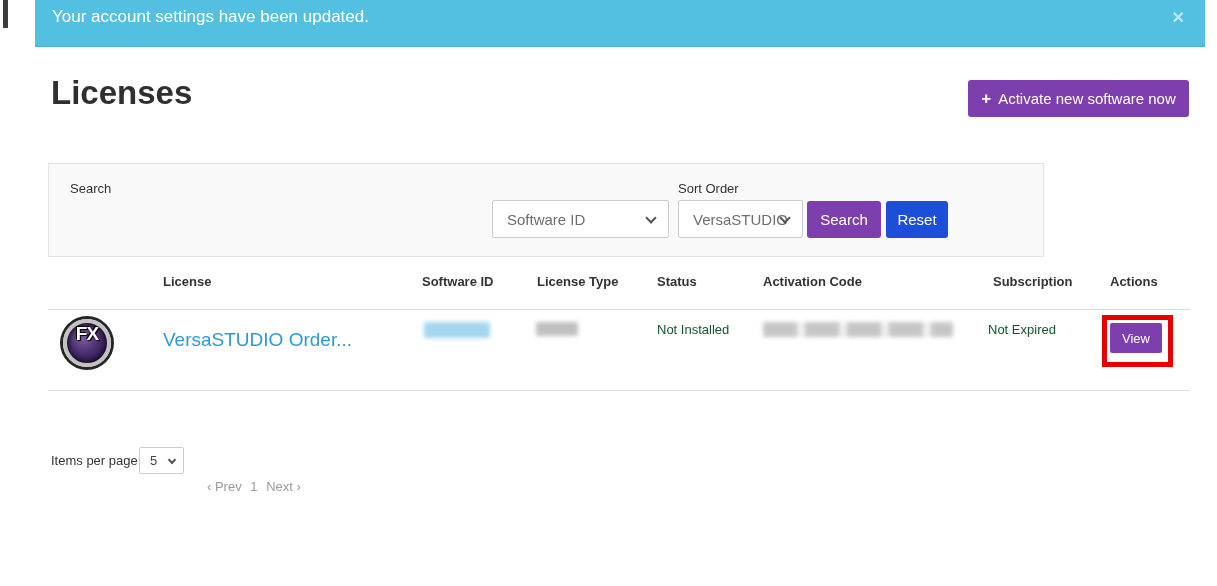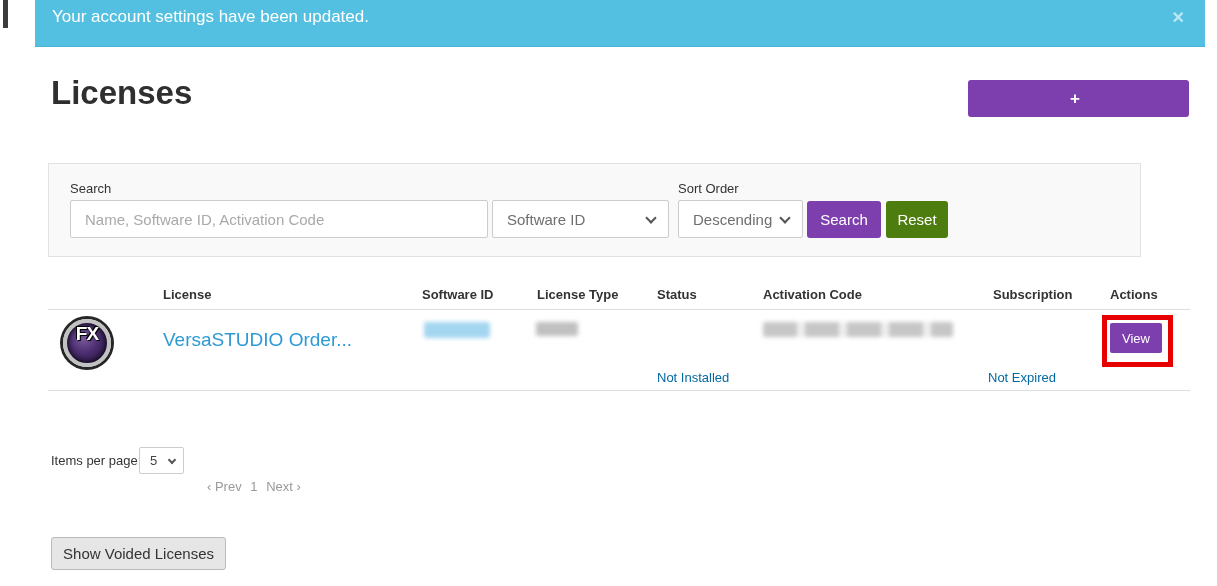--- a/index.html
+++ b/index.html
@@ -19,63 +19,63 @@
 
   
   .page-title { position: absolute; left: 51px; top: 74px; font-size: 33px; font-weight: 700; color: #2f2f2f; }
   .btn { display: flex; align-items: center; justify-content: center; border: none; border-radius: 3px;
          color: #fff; cursor: pointer; font-family: "Liberation Sans", sans-serif; }
   .btn-activate { position: absolute; left: 968px; top: 80px; width: 221px; height: 37px;
                   background: #7d3fad; font-size: 15px; }
   .plus-icon { font-weight: bold; font-size: 17px; margin-right: 7px; }
 
   
-  .filter-panel { position: absolute; left: 48px; top: 163px; width: 1093px; height: 94px;
+  .filter-panel { position: absolute; left: 48px; top: 163px; width: 996px; height: 94px;
                   background: #f9f9f9; border: 1px solid #e2e2e2; }
   .fp-label { position: absolute; font-size: 13px; color: #333; }
   .lbl-search { left: 21px; top: 17px; }
   .lbl-sortby { left: 443px; top: 17px; margin-top: 24px; }
   .lbl-sortorder { left: 629px; top: 17px; }
   .search-input { position: absolute; left: 21px; top: 36px; width: 418px; height: 38px;
                   border: 1px solid #ccc; background: #fff; font-size: 15px; padding: 0 14px;
                   color: #444; font-family: "Liberation Sans", sans-serif; border-radius: 2px; }
   .search-input::placeholder { color: #a9a9a9; opacity: 1; }
   .selectbox { position: absolute; height: 38px; border: 1px solid #ccc; background: #fff;
                border-radius: 2px; display: flex; align-items: center; padding: 0 14px;
                font-size: 15px; color: #6e6e6e; cursor: pointer; }
   .sel-sortby { left: 443px; top: 36px; width: 177px; }
   .sel-sortorder { left: 629px; top: 36px; width: 125px; }
   .chev { position: absolute; right: 13px; top: 13px; width: 8px; height: 8px;
           border-right: 2px solid #555; border-bottom: 2px solid #555; transform: rotate(45deg); }
   .btn-search { position: absolute; left: 758px; top: 37px; width: 74px; height: 37px;
                 background: #7d3fad; font-size: 15px; }
   .btn-reset { position: absolute; left: 837px; top: 37px; width: 62px; height: 37px;
-               background: #4d7c0f; font-size: 15px; }
+               background: #1d4ed8; font-size: 15px; }
 
   
-  .th { position: absolute; top: 287px; font-size: 13px; font-weight: bold; color: #333; }
+  .th { position: absolute; top: 274px; font-size: 13px; font-weight: bold; color: #333; }
   .th-license { left: 163px; } .th-swid { left: 422px; } .th-type { left: 537px; }
   .th-status { left: 657px; } .th-code { left: 763px; } .th-sub { left: 993px; } .th-actions { left: 1110px; }
   .rule { position: absolute; left: 48px; width: 1142px; height: 1px; background: #ddd; }
   .rule-1 { top: 309px; } .rule-2 { top: 390px; }
 
   .fx-logo { position: absolute; left: 63px; top: 319px; width: 48px; height: 48px;
              border-radius: 50%; border: 4px solid #c2c2c2; box-shadow: 0 0 0 3px #262626, inset 0 0 6px #000;
              background: radial-gradient(circle at 42% 38%, #7a5a9e 0%, #4a2d6e 45%, #1c0e33 100%);
              display: flex; align-items: flex-start; justify-content: center; }
   .fx-text { color: #fff; font-size: 19px; font-weight: bold; letter-spacing: -1px;
              text-shadow: 0 0 2px #000, 1px 1px 0 #000, -1px -1px 0 #000; }
   .license-link { position: absolute; left: 163px; top: 329px; font-size: 19px; color: #2e9ad5;
                   text-decoration: none; cursor: pointer; }
   .redact { position: absolute; border-radius: 2px; filter: blur(2px); }
   .redact-swid { left: 424px; top: 322px; width: 66px; height: 16px; background: #a4d6f0; }
   .redact-type { left: 536px; top: 322px; width: 42px; height: 14px; background: #c0c0c0; }
   .redact-code { left: 763px; top: 322px; width: 190px; height: 15px;
                  background: repeating-linear-gradient(90deg,#c6c6c6 0 34px,#efefef 34px 42px); }
-  .cell-text { position: absolute; font-size: 13px; color: #0369a1; margin-top: 48px; }
+  .cell-text { position: absolute; font-size: 13px; color: #14532d; }
   .cell-status { left: 657px; top: 322px; }
   .cell-sub { left: 988px; top: 322px; }
   .highlight-frame { position: absolute; left: 1102px; top: 315px; width: 71px; height: 52px;
                      border: 5px solid #e60000; }
   .btn-view { position: absolute; left: 1110px; top: 323px; width: 52px; height: 30px;
               background: #7d3fad; font-size: 13px; border-radius: 2px; }
 
   
   .items-label { position: absolute; left: 51px; top: 453px; font-size: 13px; color: #333; }
   .sel-perpage { left: 139px; top: 447px; width: 45px; height: 27px; padding: 0 10px; font-size: 13px; color: #444; }
@@ -97,33 +97,33 @@
 
   <div class="banner">
     <span class="banner-text">Your account settings have been updated.</span>
     <span class="banner-close">✕</span>
   </div>
 
   <h1 class="page-title">Licenses</h1>
 
   <button class="btn btn-activate">
     <span class="plus-icon">+</span>
+    <span>Activate new software now</span>
   </button>
 
   <div class="filter-panel">
     <span class="fp-label lbl-search">Search</span>
-    <input class="search-input" type="text" placeholder="Name, Software ID, Activation Code" style="">
     <span class="fp-label lbl-sortby">Sort by</span>
     <div class="selectbox sel-sortby">
       <span>Software ID</span>
       <span class="chev"></span>
     </div>
     <span class="fp-label lbl-sortorder">Sort Order</span>
     <div class="selectbox sel-sortorder">
-      <span>Descending</span>
+      <span>VersaSTUDIO</span>
       <span class="chev"></span>
     </div>
     <button class="btn btn-search">Search</button>
     <button class="btn btn-reset">Reset</button>
   </div>
 
   <span class="th th-license">License</span>
   <span class="th th-swid">Software ID</span>
   <span class="th th-type">License Type</span>
   <span class="th th-status">Status</span>
@@ -153,15 +153,14 @@
   <div class="selectbox sel-perpage">
     <span>5</span>
     <span class="chev"></span>
   </div>
   <div class="pager">
     <span>‹ Prev</span>
     <span>1</span>
     <span>Next ›</span>
   </div>
 
-  <button class="btn-voided">Show Voided Licenses</button>
 
 </div>
 
 </body></html>

